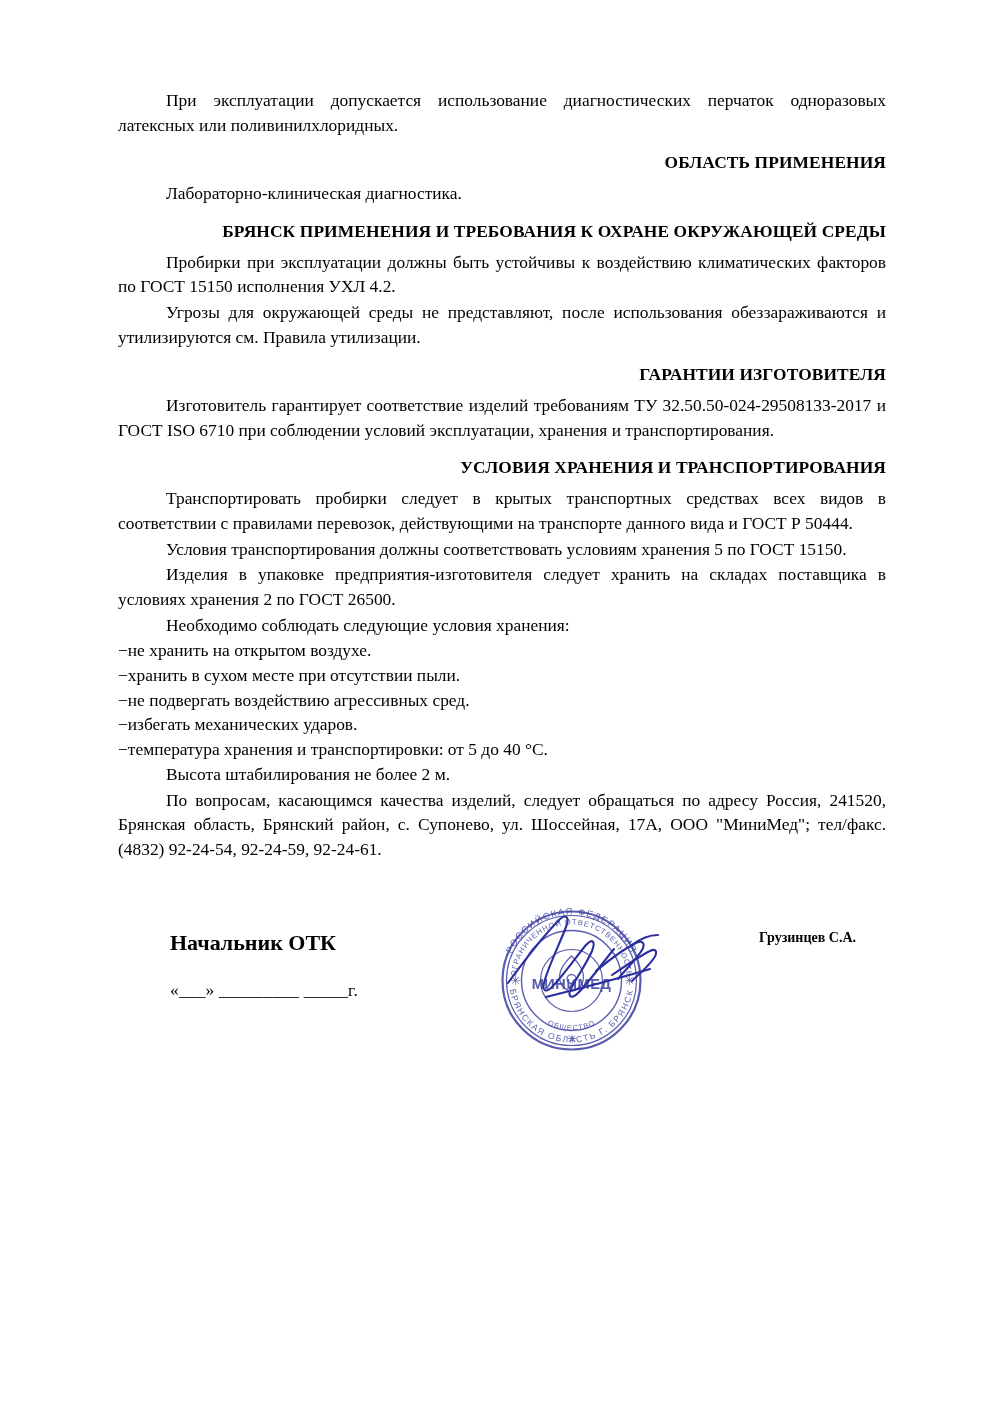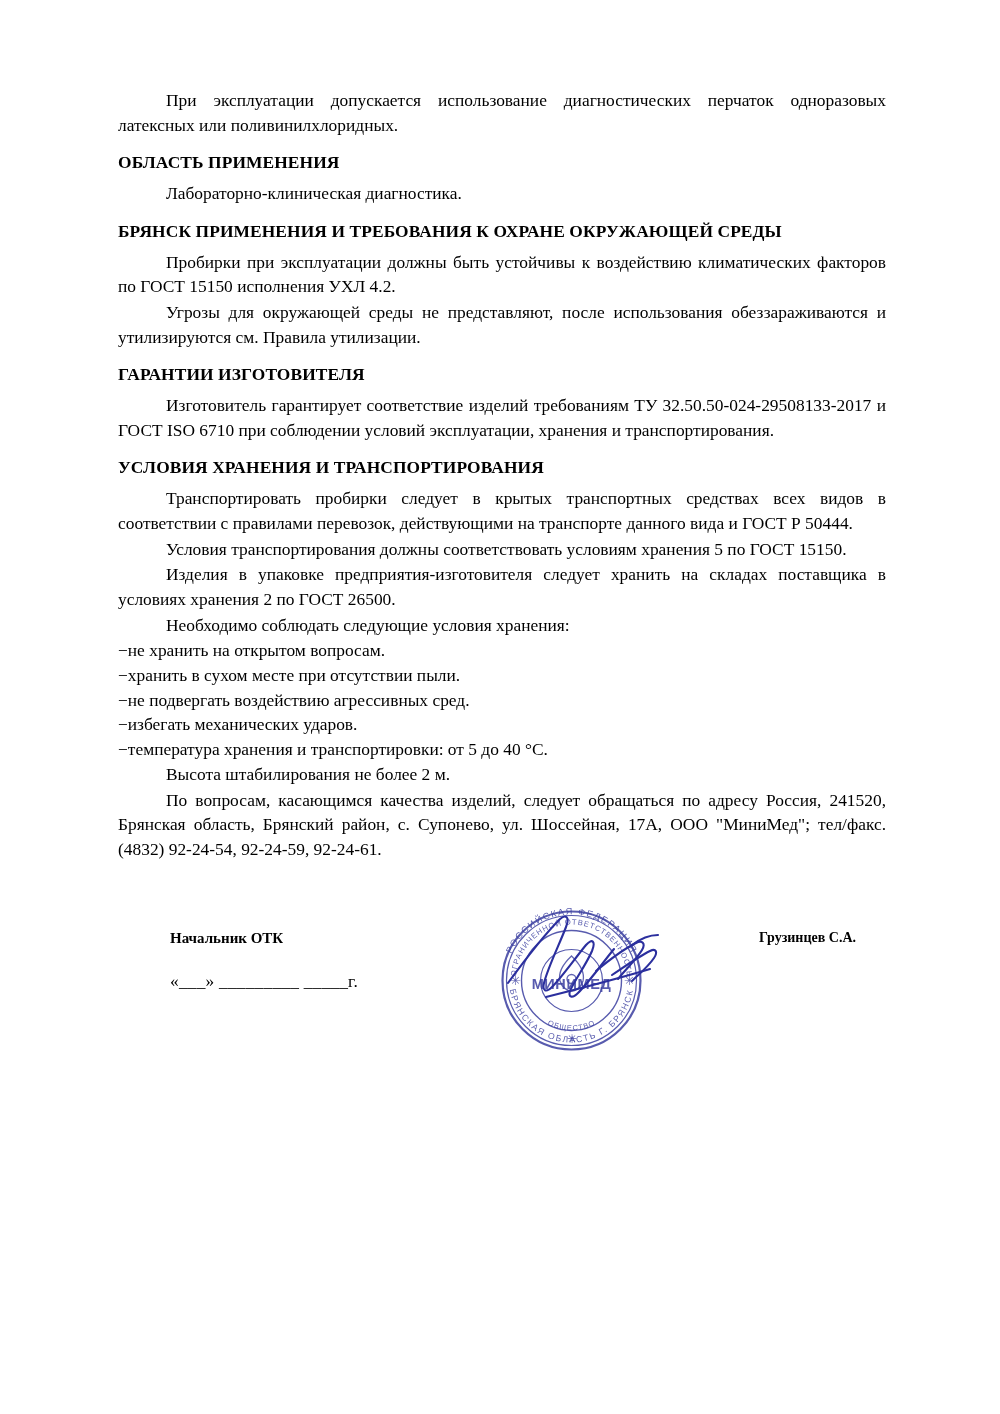--- a/index.html
+++ b/index.html
@@ -34,21 +34,21 @@
     text-align: justify;
     text-justify: inter-word;
   }
   p.indent {
     text-indent: 48px;
   }
   h2.heading {
     margin: 13px 0 6px 0;
     font-size: 17.4px;
     font-weight: bold;
-    text-align: left;
+    text-align: right;
     line-height: 1.42;
     letter-spacing: 0.1px;
   }
   .dash-item {
     margin: 0;
     font-size: 17.4px;
     line-height: 1.42;
     text-indent: 0;
     text-align: left;
   }
@@ -57,21 +57,21 @@
     left: 118px;
     top: 930px;
     width: 768px;
   }
   .sign-row {
     display: flex;
     justify-content: space-between;
     align-items: flex-start;
   }
   .sign-left {
-    font-size: 15px;
+    font-size: 22px;
     font-weight: bold;
     padding-left: 52px;
   }
   .sign-right {
     font-size: 14px;
     font-weight: bold;
     padding-right: 30px;
   }
   .sign-date {
     font-size: 17.4px;
@@ -120,21 +120,21 @@
 
     <p class="indent">Изготовитель гарантирует соответствие изделий требованиям ТУ 32.50.50-024-29508133-2017 и ГОСТ ISO 6710 при соблюдении условий эксплуатации, хранения и транспортирования.</p>
 
     <h2 class="heading">УСЛОВИЯ ХРАНЕНИЯ И ТРАНСПОРТИРОВАНИЯ</h2>
 
     <p class="indent">Транспортировать пробирки следует в крытых транспортных средствах всех видов в соответствии с правилами перевозок, действующими на транспорте данного вида и ГОСТ Р 50444.</p>
     <p class="indent">Условия транспортирования должны соответствовать условиям хранения 5 по ГОСТ 15150.</p>
     <p class="indent">Изделия в упаковке предприятия-изготовителя следует хранить на складах поставщика в условиях хранения 2 по ГОСТ 26500.</p>
     <p class="indent">Необходимо соблюдать следующие условия хранения:</p>
 
-    <p class="dash-item">−не хранить на открытом вопросам.</p>
+    <p class="dash-item">−не хранить на открытом воздухе.</p>
     <p class="dash-item">−хранить в сухом месте при отсутствии пыли.</p>
     <p class="dash-item">−не подвергать воздействию агрессивных сред.</p>
     <p class="dash-item">−избегать механических ударов.</p>
     <p class="dash-item">−температура хранения и транспортировки: от 5 до 40 °С.</p>
 
     <p class="indent">Высота штабилирования не более 2 м.</p>
     <p class="indent">По вопросам, касающимся качества изделий, следует обращаться по адресу Россия, 241520, Брянская область, Брянский район, с. Супонево, ул. Шоссейная, 17А, ООО "МиниМед"; тел/факс. (4832) 92-24-54, 92-24-59, 92-24-61.</p>
 
   </div>
 

